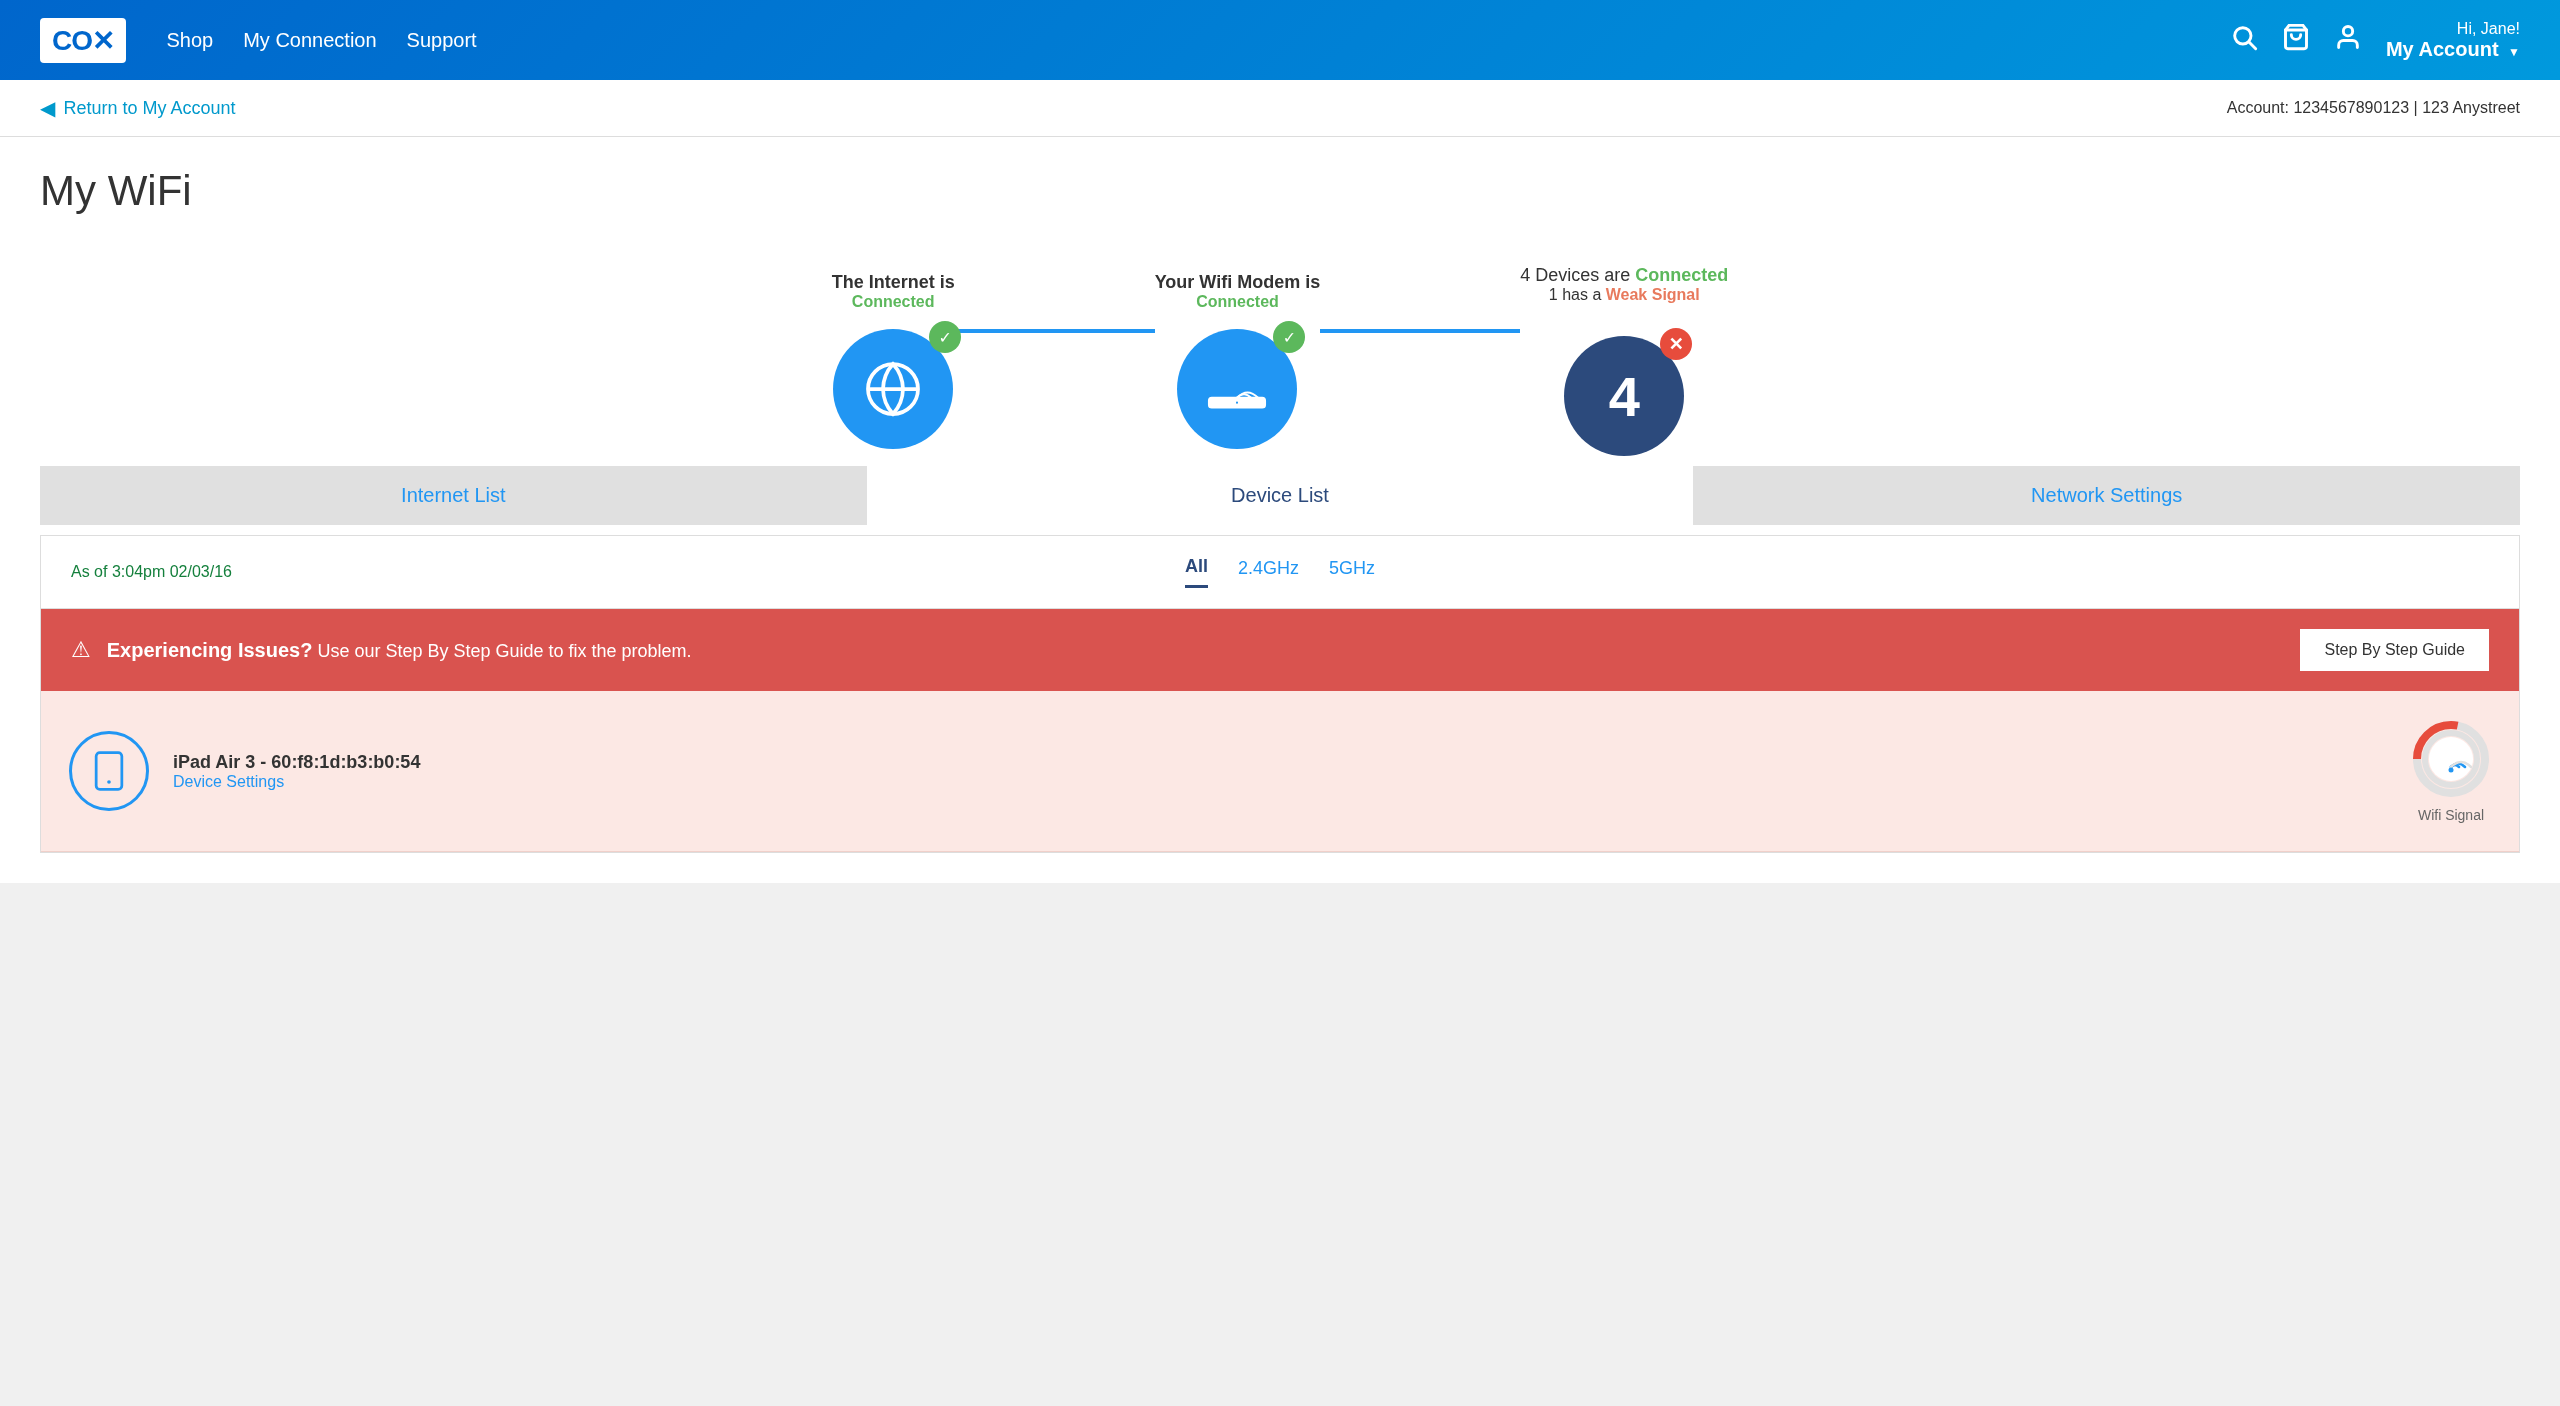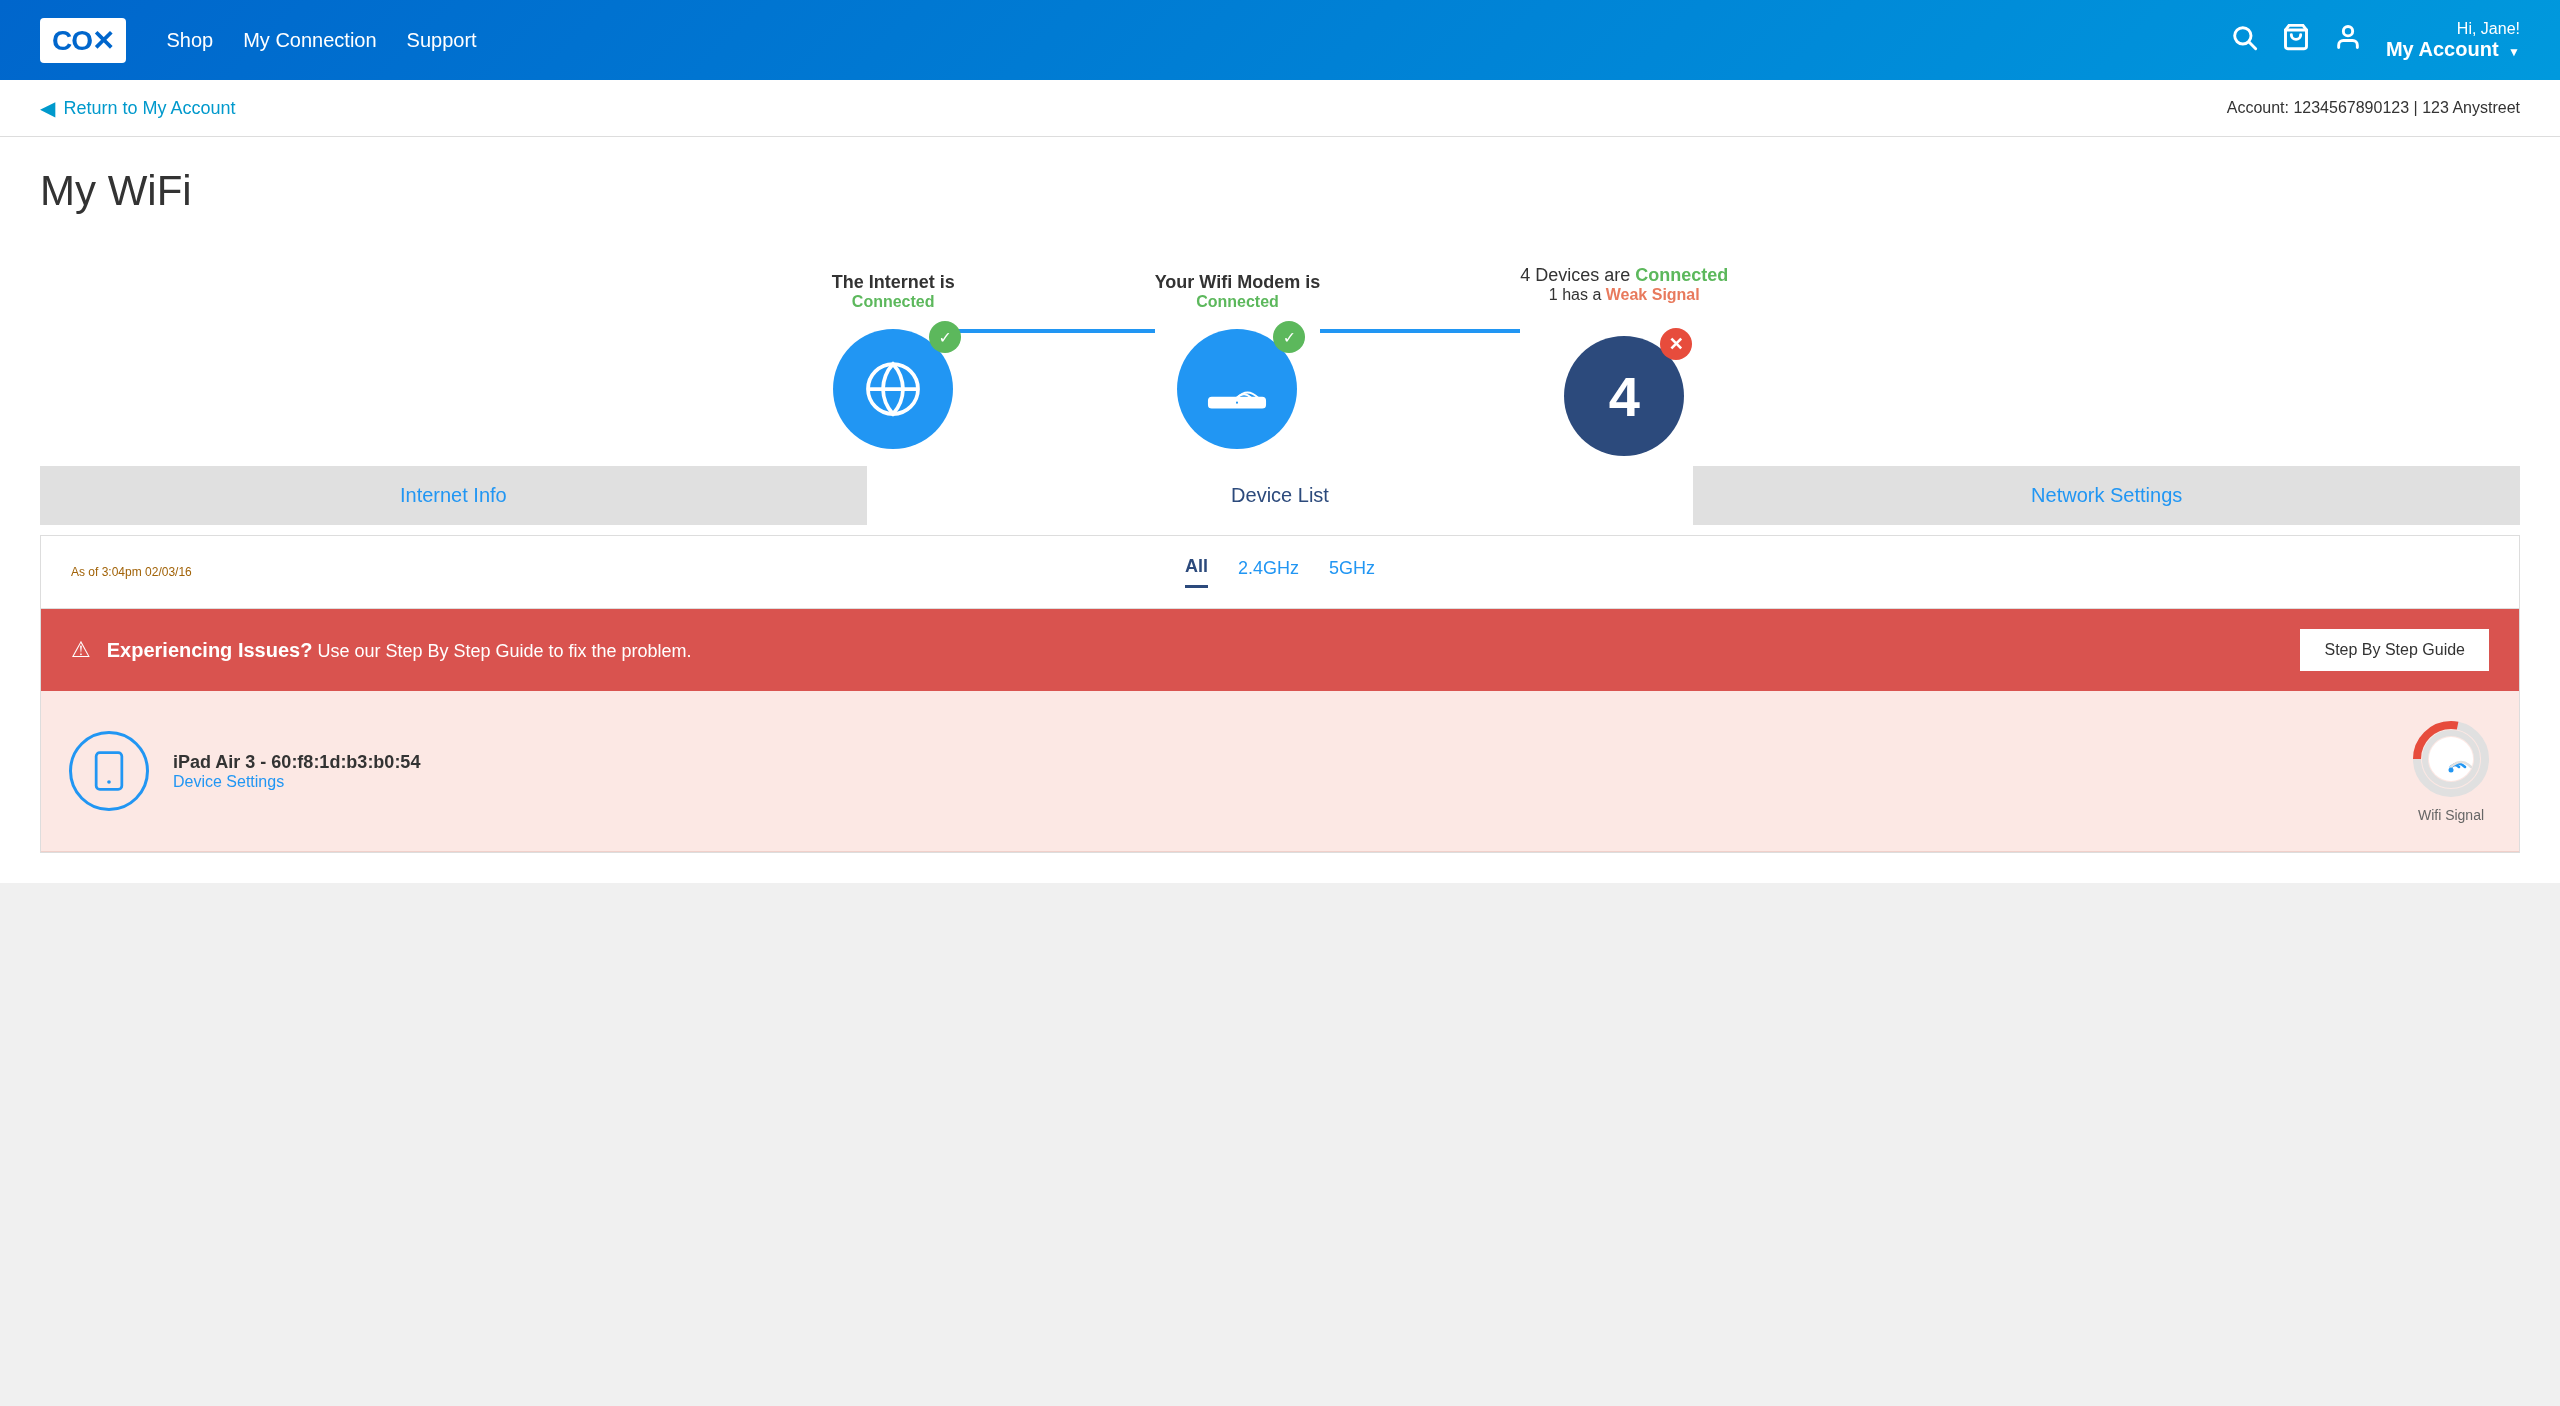--- a/index.html
+++ b/index.html
@@ -116,21 +116,21 @@
       border: 1px solid #ddd;
     }
 
     .device-header {
       display: flex;
       align-items: center;
       padding: 20px 30px;
       border-bottom: 1px solid #ddd;
     }
 
-    .timestamp { color: #a16207; font-size: 12px; flex: 1; }
+    .timestamp { color: #15803d; font-size: 16px; flex: 1; }
 
     .filter-tabs {
       display: flex;
       gap: 30px;
       align-items: center;
       flex: 2;
       justify-content: center;
     }
 
     .filter-tab {
@@ -363,21 +363,21 @@
           <div class="icon-circle dark" style="font-size:56px;font-weight:bold;color:white;">
             <span>4</span>
           </div>
         </div>
       </div>
 
     </div>
 
     <div class="tabs-row">
       <div class="tab-cell">
-        <a>Internet Info</a>
+        <a>Internet List</a>
       </div>
       <div class="tab-cell tab-active">
         <a>Device List</a>
       </div>
       <div class="tab-cell">
         <a>Network Settings</a>
       </div>
     </div>
   </div>
 

